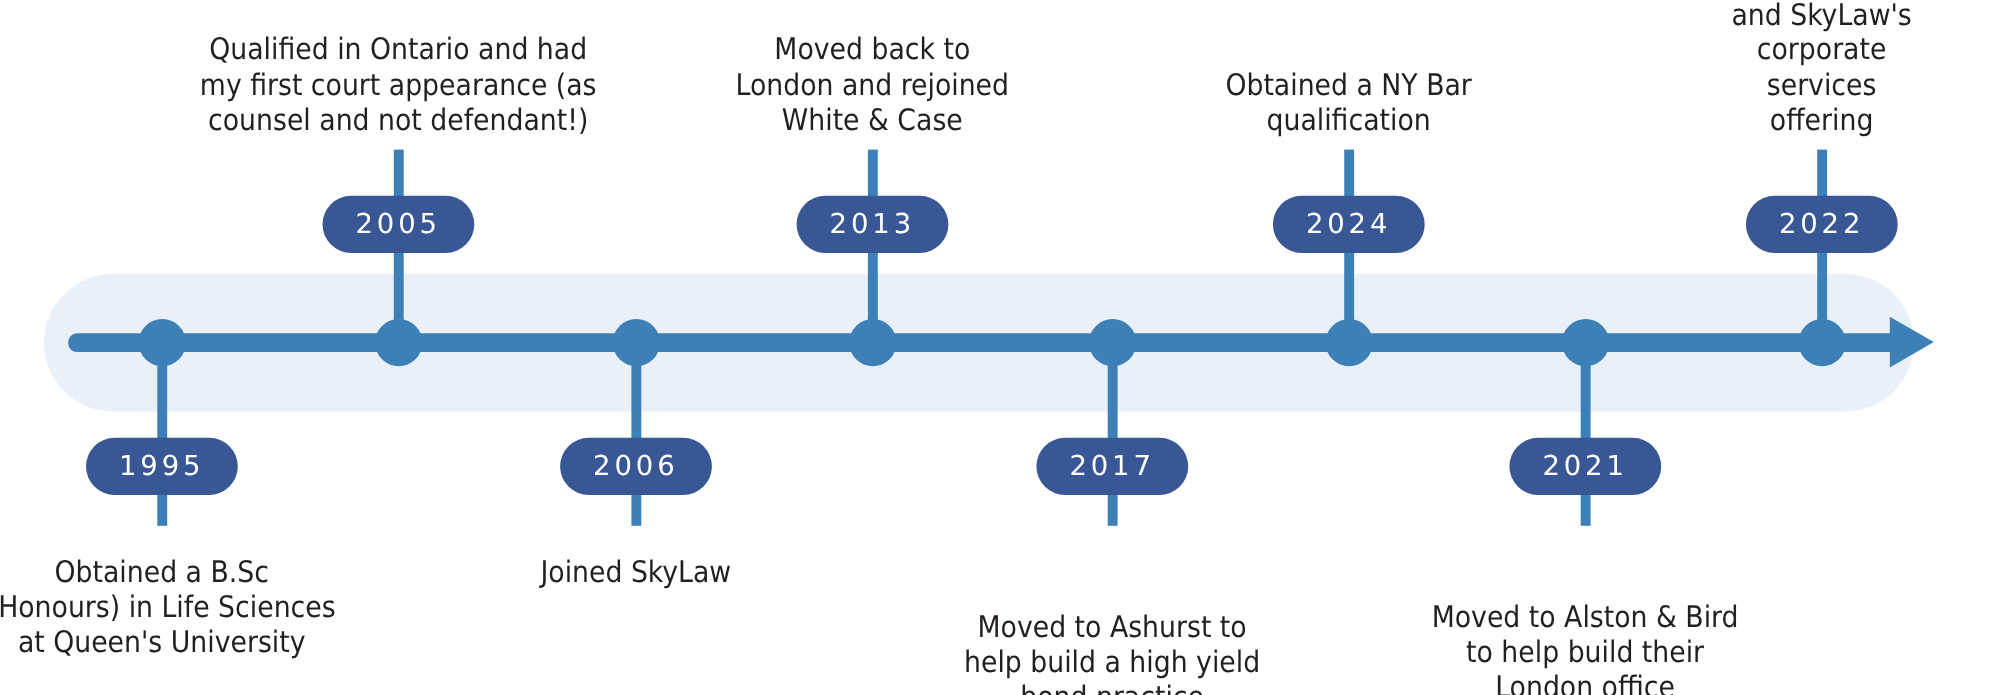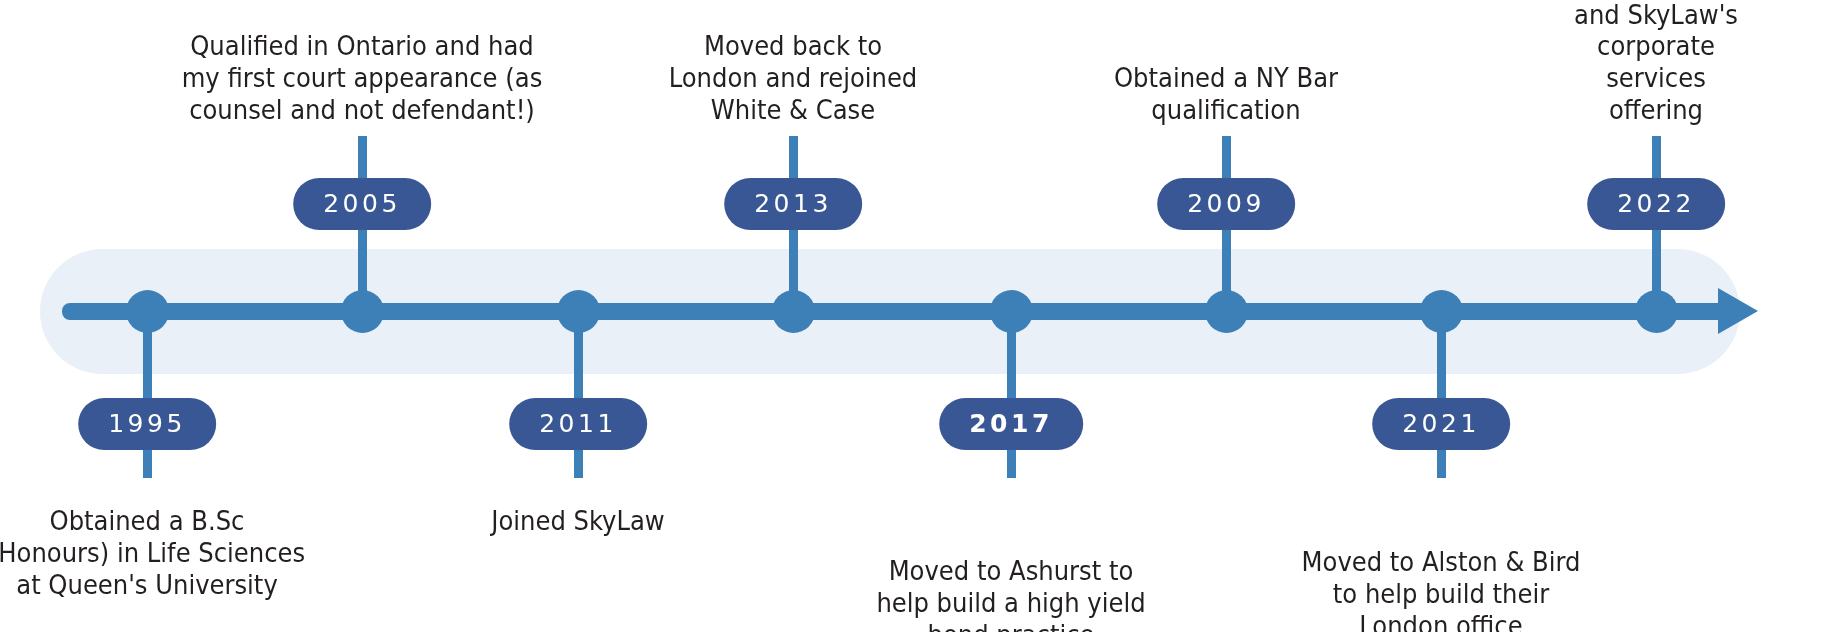--- a/index.html
+++ b/index.html
@@ -131,37 +131,37 @@
 (Honours) in Life Sciences
 at Queen's University</div>
       <div class="node" style="left: 362px;"></div>
       <div class="stem" style="left: 362px; top: 136px; height: 175.5px;"></div>
       <div class="year-badge" style="left: 362px; top: 178px;">2005</div>
       <div class="caption above" style="left: 362px; top: 0px; height: 130px; display: flex; flex-direction: column; justify-content: flex-end; align-items: center; padding-bottom: 4px; box-sizing: border-box;">Qualified in Ontario and had
 my first court appearance (as
 counsel and not defendant!)</div>
       <div class="node" style="left: 578px;"></div>
       <div class="stem" style="left: 578px; top: 311.5px; height: 166.5px;"></div>
-      <div class="year-badge" style="left: 578px; top: 398px;">2011</div>
+      <div class="year-badge" style="left: 578px; top: 398px;">2006</div>
       <div class="caption below" style="left: 578px; top: 505px;">Joined SkyLaw</div>
       <div class="node" style="left: 793px;"></div>
       <div class="stem" style="left: 793px; top: 136px; height: 175.5px;"></div>
       <div class="year-badge" style="left: 793px; top: 178px;">2013</div>
       <div class="caption above" style="left: 793px; top: 0px; height: 130px; display: flex; flex-direction: column; justify-content: flex-end; align-items: center; padding-bottom: 4px; box-sizing: border-box;">Moved back to
 London and rejoined
 White &amp; Case</div>
       <div class="node" style="left: 1011px;"></div>
       <div class="stem" style="left: 1011px; top: 311.5px; height: 166.5px;"></div>
-      <div class="year-badge" style="left: 1011px; top: 398px; font-weight: bold;">2017</div>
+      <div class="year-badge" style="left: 1011px; top: 398px;">2017</div>
       <div class="caption below" style="left: 1011px; top: 507px; margin-top: 48px;">Moved to Ashurst to
 help build a high yield
 bond practice</div>
       <div class="node" style="left: 1226px;"></div>
       <div class="stem" style="left: 1226px; top: 136px; height: 175.5px;"></div>
-      <div class="year-badge" style="left: 1226px; top: 178px;">2009</div>
+      <div class="year-badge" style="left: 1226px; top: 178px;">2024</div>
       <div class="caption above" style="left: 1226px; top: 0px; height: 130px; display: flex; flex-direction: column; justify-content: flex-end; align-items: center; padding-bottom: 4px; box-sizing: border-box;">Obtained a NY Bar
 qualification</div>
       <div class="node" style="left: 1441px;"></div>
       <div class="stem" style="left: 1441px; top: 311.5px; height: 166.5px;"></div>
       <div class="year-badge" style="left: 1441px; top: 398px;">2021</div>
       <div class="caption below" style="left: 1441px; top: 505px; margin-top: 41px;">Moved to Alston &amp; Bird
 to help build their
 London office</div>
       <div class="node" style="left: 1656px;"></div>
       <div class="stem" style="left: 1656px; top: 136px; height: 175.5px;"></div>

